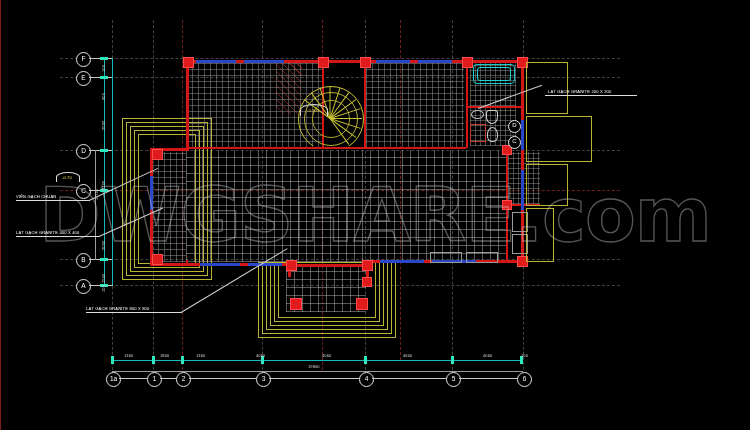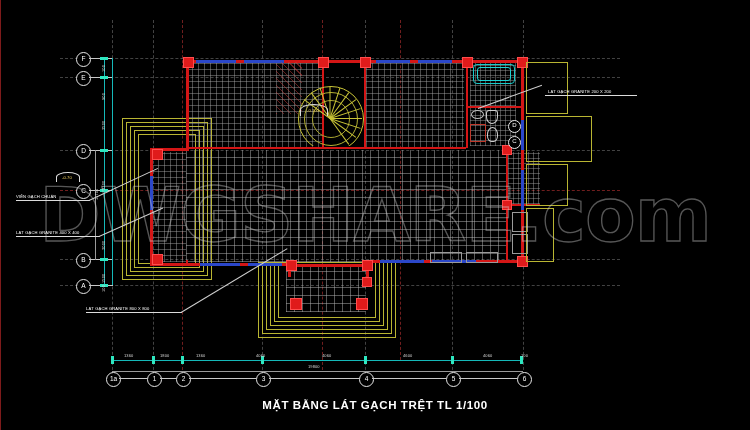--- a/index.html
+++ b/index.html
@@ -295,15 +295,14 @@
   <div class="anno" style="left:16px;top:194px;">VIÊN GẠCH CHUẨN</div>
 
   <div class="leaderh" style="left:16px;top:236px;width:84px;"></div>
   <div class="leader" style="left:99px;top:236px;width:70px;transform:rotate(-24deg);"></div>
   <div class="anno" style="left:16px;top:230px;">LÁT GẠCH GRANITE 400 X 400</div>
 
   <div class="leaderh" style="left:86px;top:312px;width:96px;"></div>
   <div class="leader" style="left:181px;top:312px;width:124px;transform:rotate(-31deg);"></div>
   <div class="anno" style="left:86px;top:306px;">LÁT GẠCH GRANITE 800 X 800</div>
 
-  <div id="title">MẶT BẰNG LÁT GẠCH TRỆT TL 1/100</div>
 
 </div>
 
 </body></html>

